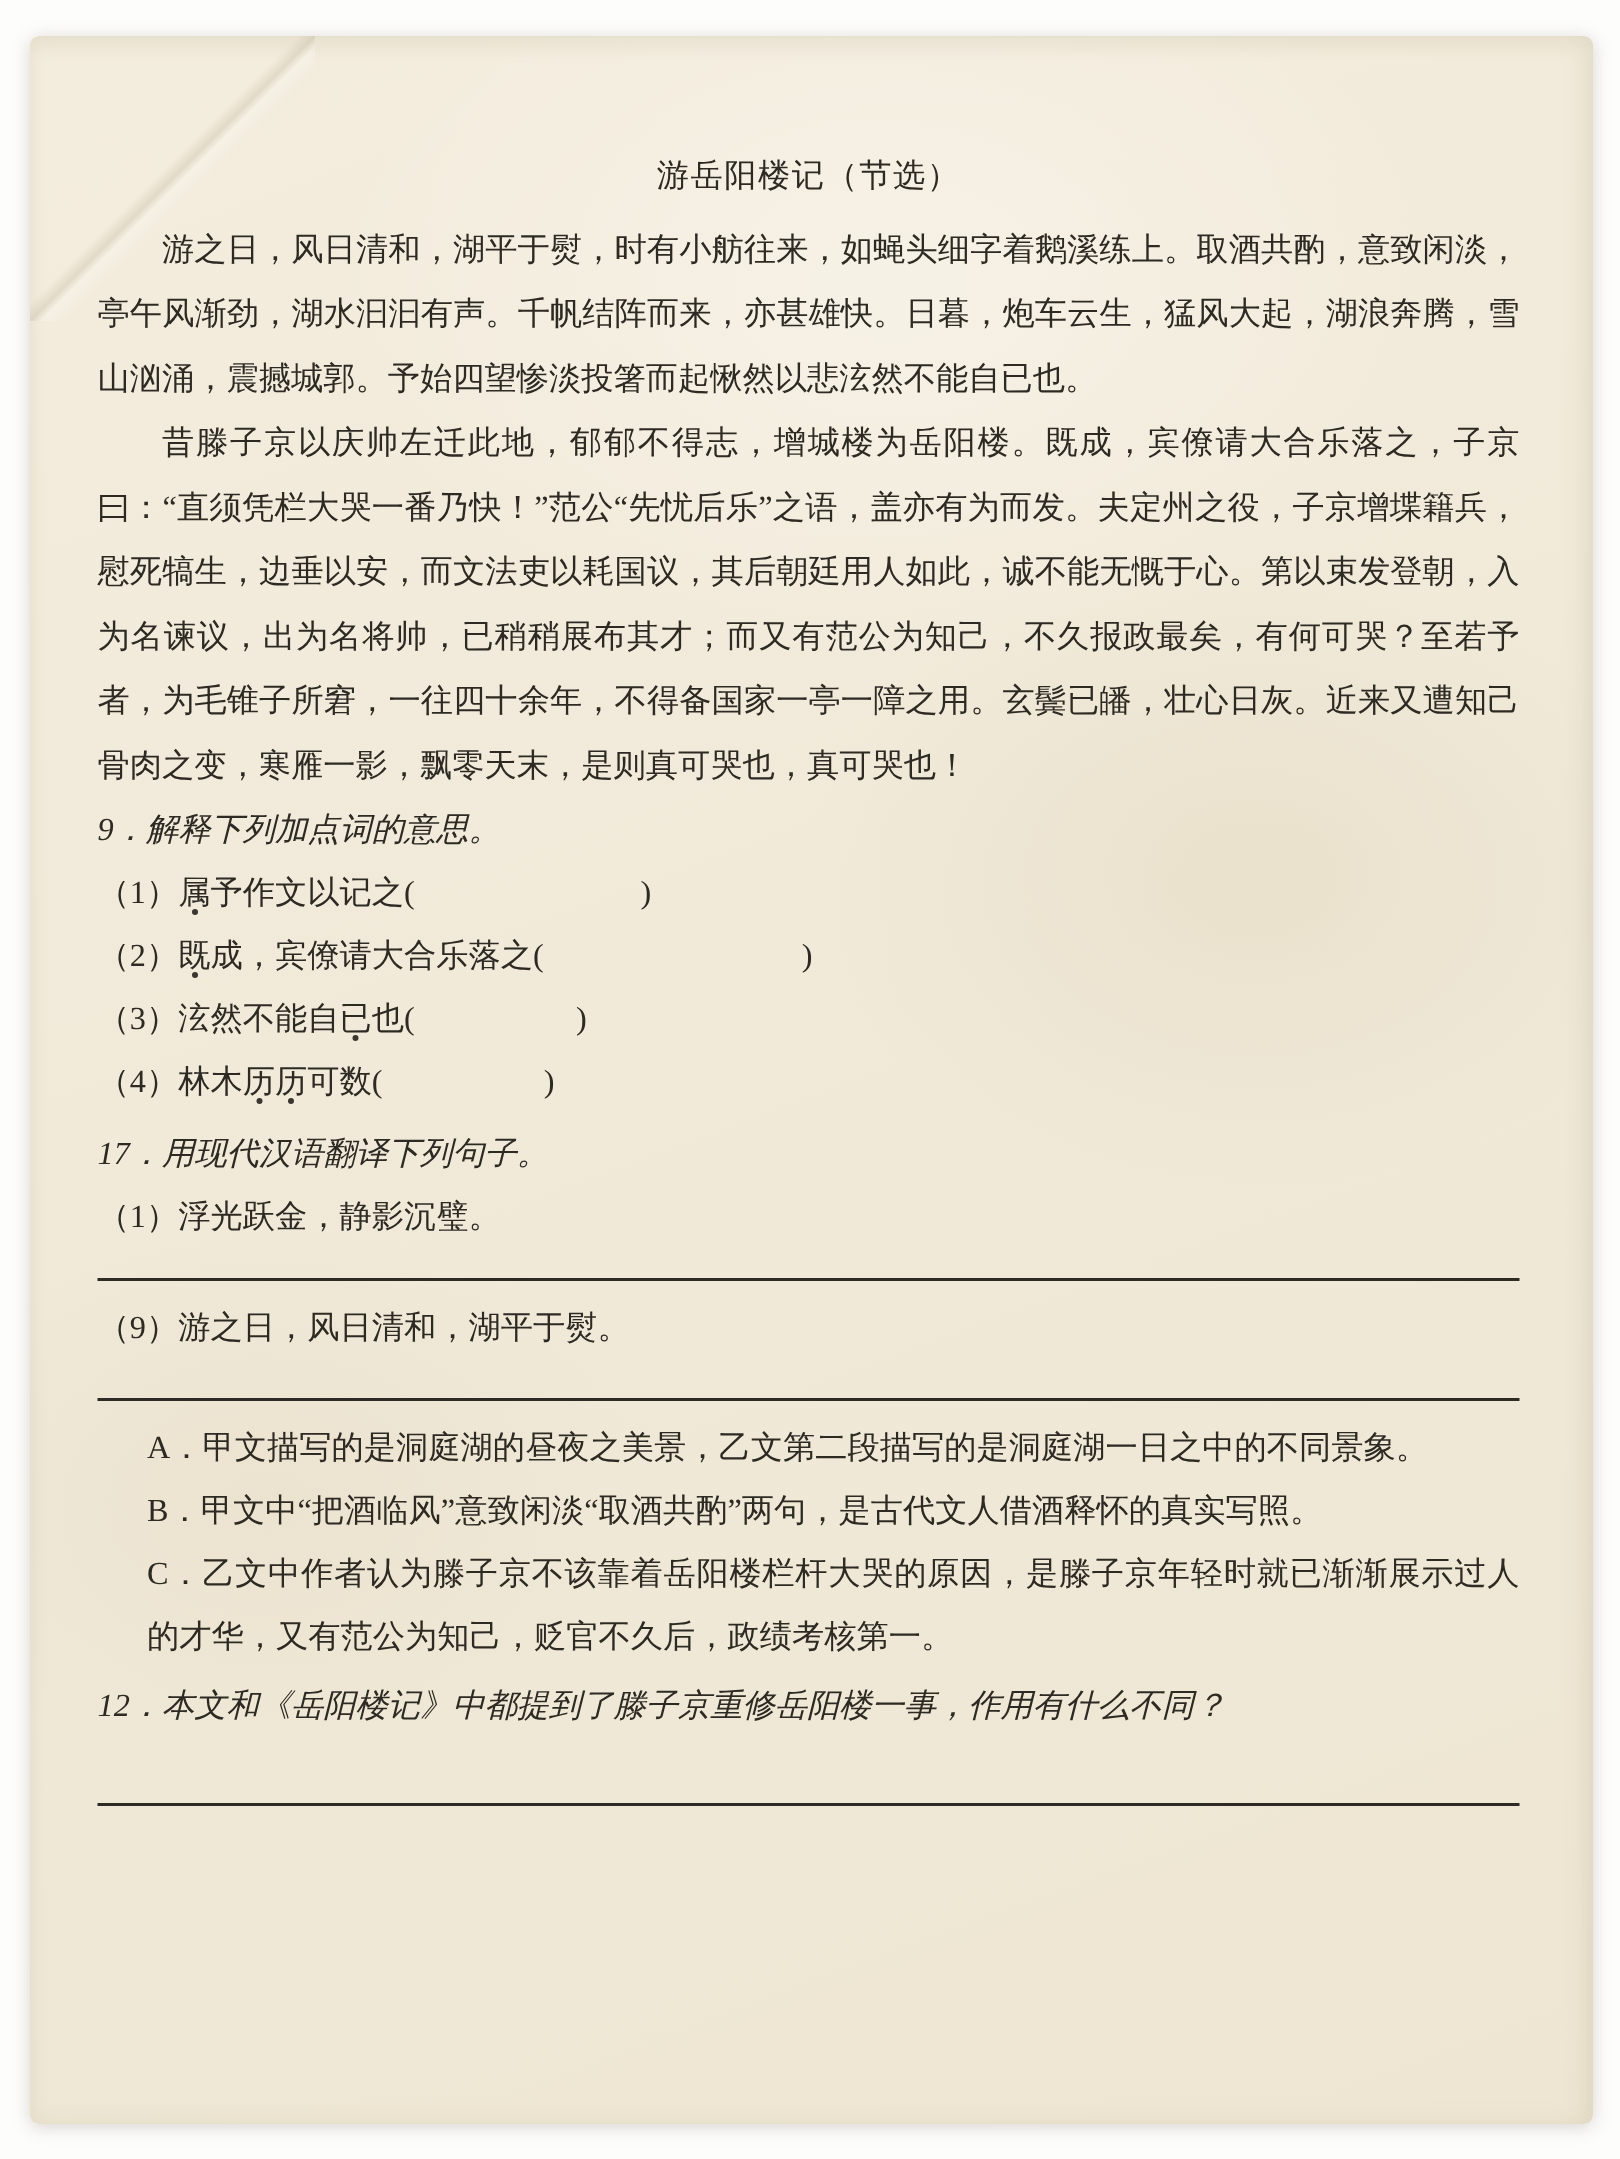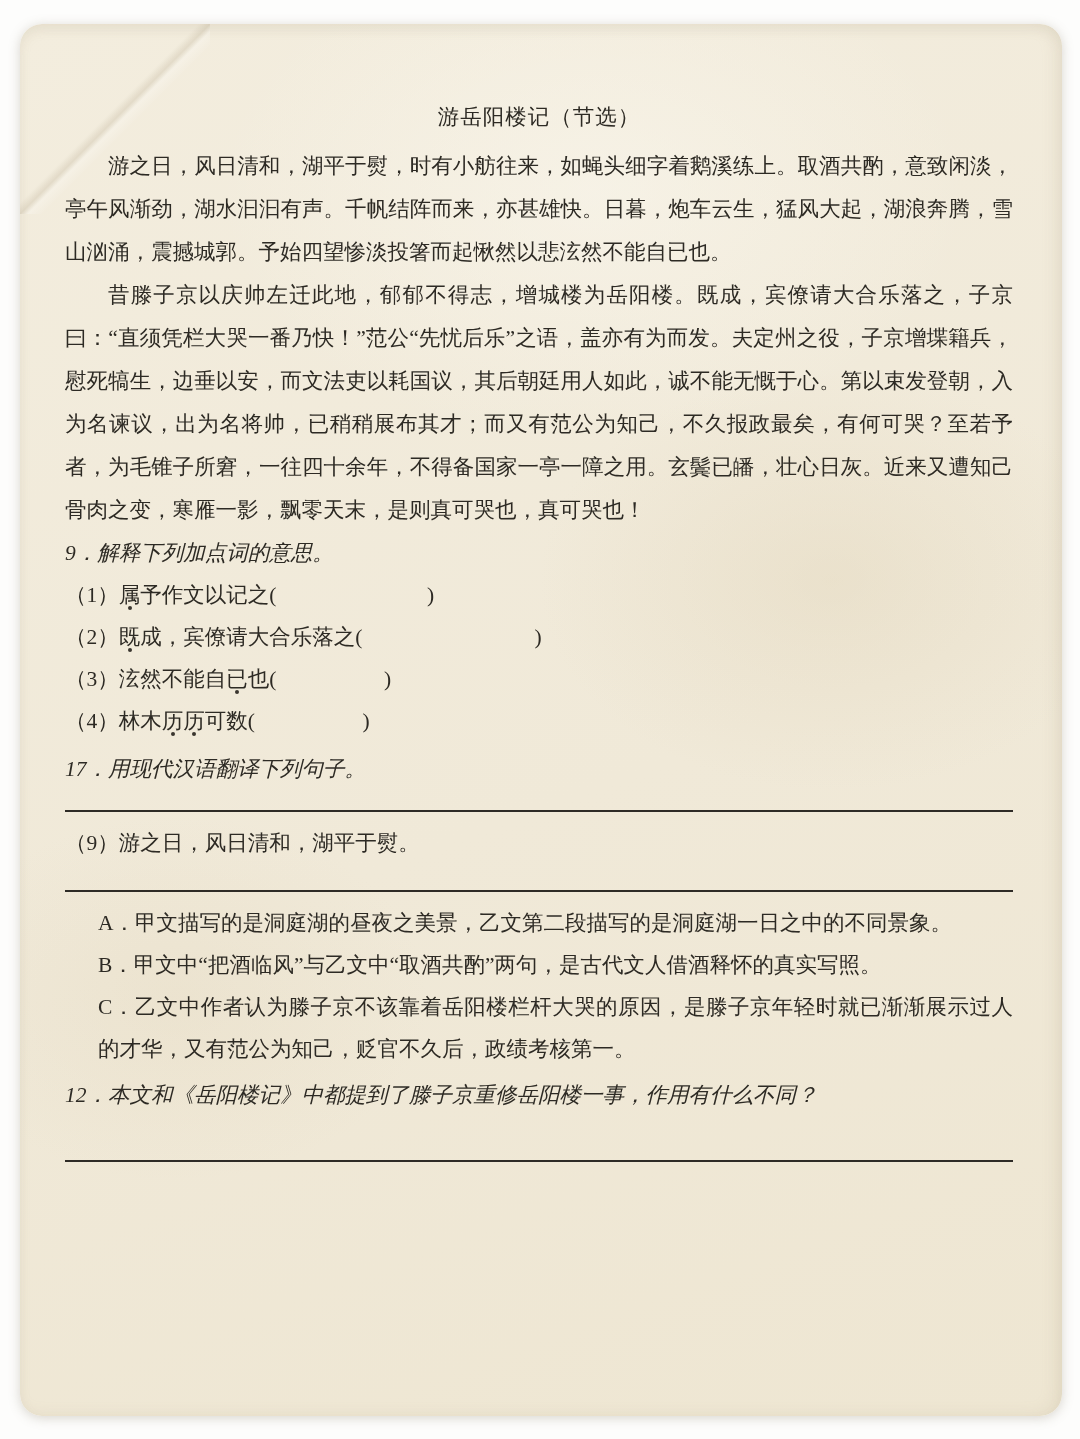--- a/index.html
+++ b/index.html
@@ -20,21 +20,21 @@
     position: absolute;
     left: 20px;
     top: 24px;
     width: 1042px;
     height: 1392px;
     background:
       radial-gradient(420px 300px at 78% 40%, rgba(222,209,180,0.35), transparent 70%),
       radial-gradient(360px 260px at 15% 70%, rgba(226,214,188,0.30), transparent 70%),
       radial-gradient(500px 340px at 55% 12%, rgba(250,247,238,0.55), transparent 75%),
       linear-gradient(160deg, #f3edde 0%, #f0e9d8 55%, #eee6d2 100%);
-    border-radius: 22px;
+    border-radius: 6px;
     box-shadow:
       0 2px 12px rgba(120,108,85,0.28),
       inset -6px 0 16px rgba(170,155,125,0.14),
       inset 0 6px 12px rgba(170,155,125,0.10);
     box-sizing: border-box;
     padding: 0 49px 0 45px;
     color: #2d2a24;
     font-size: 21.5px;
   }
   .paper::after { 
@@ -107,27 +107,28 @@
 
     <div class="q-label">9．解释下列加点词的意思。</div>
     <div id="q9-items">
         <div class="q-item"><span>（1）</span><span class="dot-under">属</span><span>予</span><span>作</span><span>文</span><span>以</span><span>记</span><span>之</span><span>(</span><span>　</span><span>　</span><span>　</span><span>　</span><span>　</span><span>　</span><span>　</span><span>)</span></div>
         <div class="q-item"><span>（2）</span><span class="dot-under">既</span><span>成</span><span>，</span><span>宾</span><span>僚</span><span>请</span><span>大</span><span>合</span><span>乐</span><span>落</span><span>之</span><span>(</span><span>　</span><span>　</span><span>　</span><span>　</span><span>　</span><span>　</span><span>　</span><span>　</span><span>)</span></div>
         <div class="q-item"><span>（3）</span><span>泫</span><span>然</span><span>不</span><span>能</span><span>自</span><span class="dot-under">已</span><span>也</span><span>(</span><span>　</span><span>　</span><span>　</span><span>　</span><span>　</span><span>)</span></div>
         <div class="q-item"><span>（4）</span><span>林</span><span>木</span><span class="dot-under">历</span><span class="dot-under">历</span><span>可</span><span>数</span><span>(</span><span>　</span><span>　</span><span>　</span><span>　</span><span>　</span><span>)</span></div>
       </div>
 
     <div class="q-label q10-label">17．用现代汉语翻译下列句子。</div>
+    <div class="q-item">（1）浮光跃金，静影沉璧。</div>
     <div class="answer-line al-1"></div>
     <div class="q-item">（9）游之日，风日清和，湖平于熨。</div>
     <div class="answer-line al-2"></div>
 
     <div id="q11-options">
         <div class="option">A．甲文描写的是洞庭湖的昼夜之美景，乙文第二段描写的是洞庭湖一日之中的不同景象。</div>
-        <div class="option">B．甲文中“把酒临风”与乙文中“取酒共酌”两句，是古代文人借酒释怀的真实写照。</div>
+        <div class="option">B．甲文中“把酒临风”意致闲淡“取酒共酌”两句，是古代文人借酒释怀的真实写照。</div>
         <div class="option">C．乙文中作者认为滕子京不该靠着岳阳楼栏杆大哭的原因，是滕子京年轻时就已渐渐展示过人的才华，又有范公为知己，贬官不久后，政绩考核第一。</div>
       </div>
 
     <div class="q-label q12-label">12．本文和《岳阳楼记》中都提到了滕子京重修岳阳楼一事，作用有什么不同？</div>
     <div class="answer-line al-3"></div>
 
 
   </div>
 </div>
 

